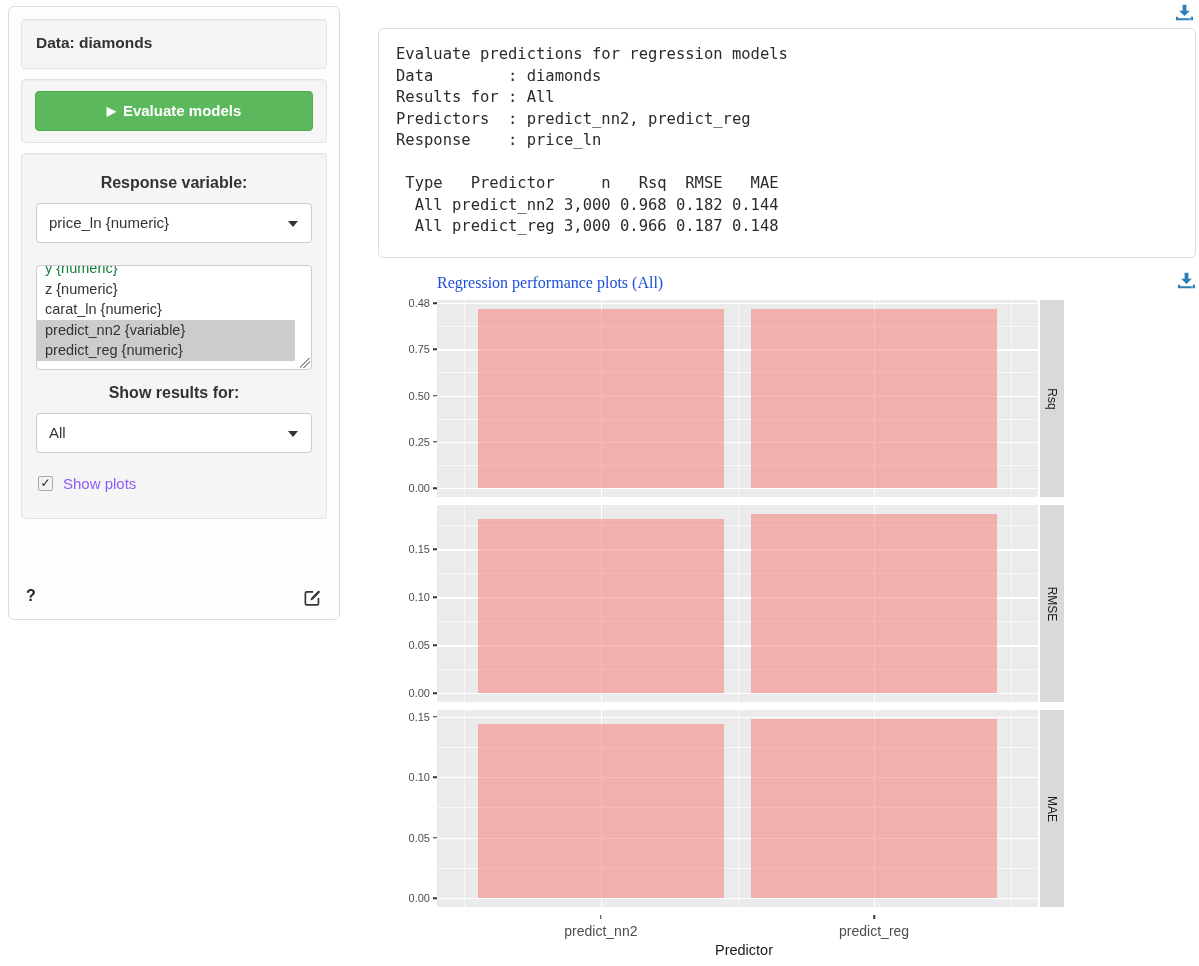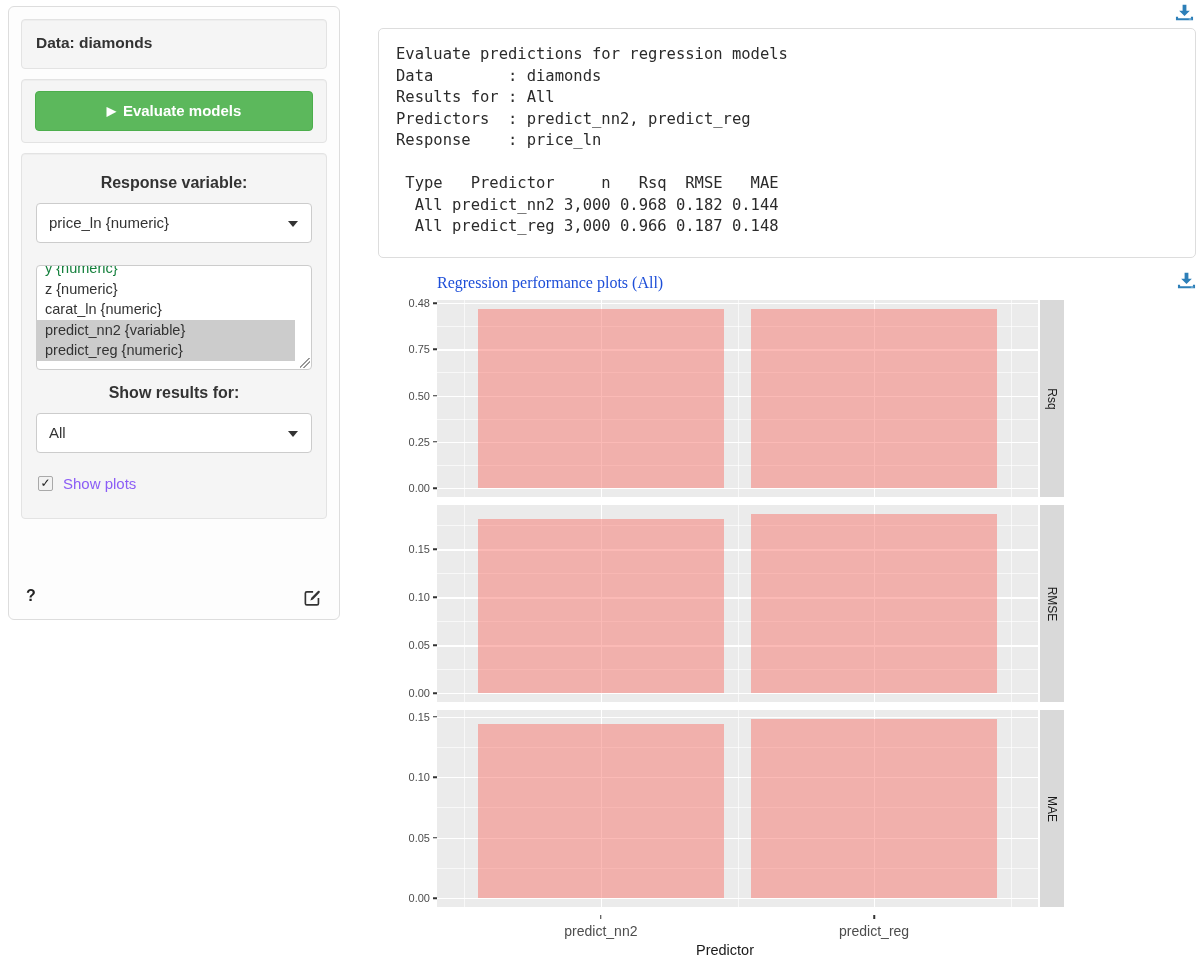--- a/index.html
+++ b/index.html
@@ -298,17 +298,17 @@
             <div class="strip" style="background: rgb(217, 217, 217);">
               <span>MAE</span>
             </div>
           </div>
         </div>
       <div class="x-axis">
           <div class="x-tick-mark" style="left: 204.893px;"></div>
           <div class="x-tick-label" style="left: 204.893px;">predict_nn2</div>
           <div class="x-tick-mark" style="left: 478.107px;"></div>
           <div class="x-tick-label" style="left: 478.107px;">predict_reg</div>
-          <div class="x-axis-title" style="left: 329px; text-align: center;">Predictor</div>
+          <div class="x-axis-title" style="left: 348px; text-align: center;">Predictor</div>
         </div>
     </div>
   </div>
 </div>
 
 </body></html>

